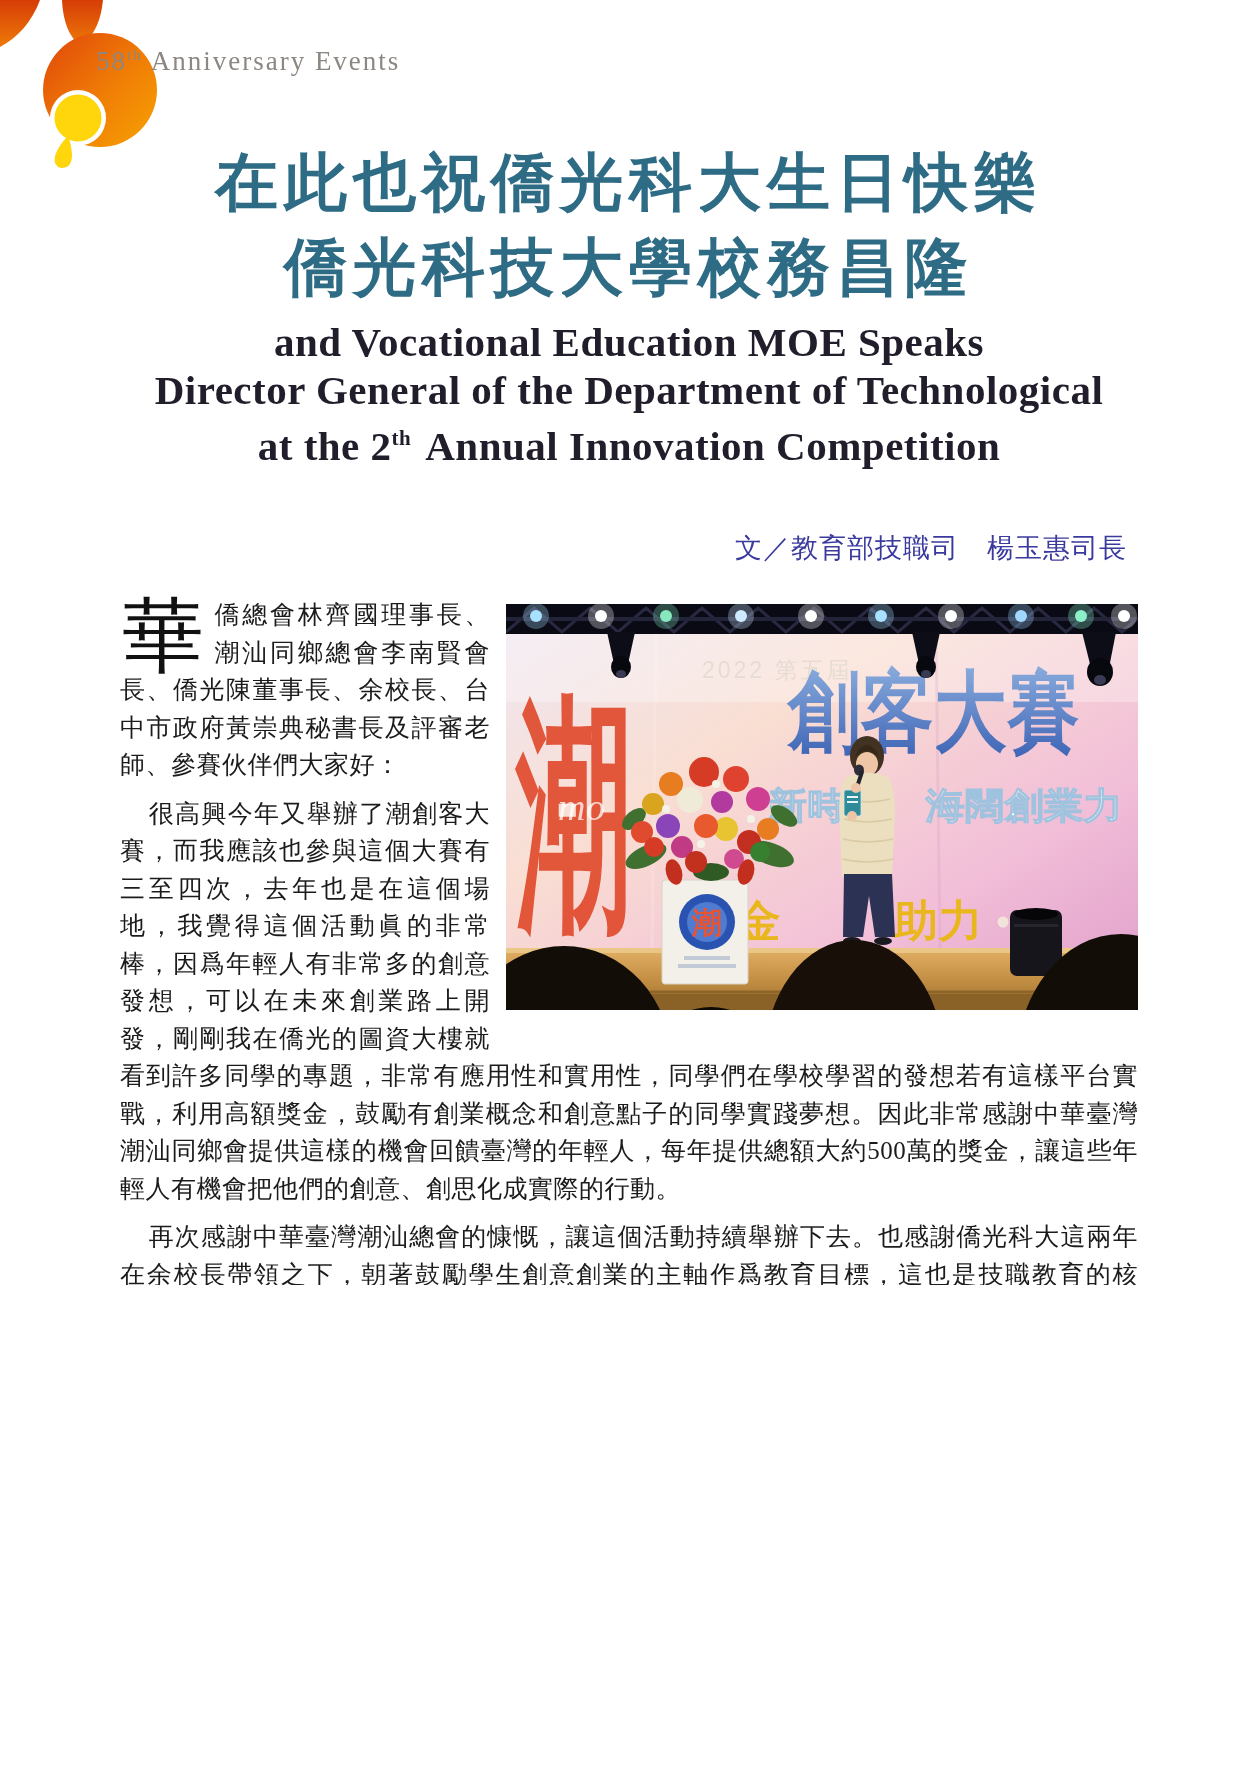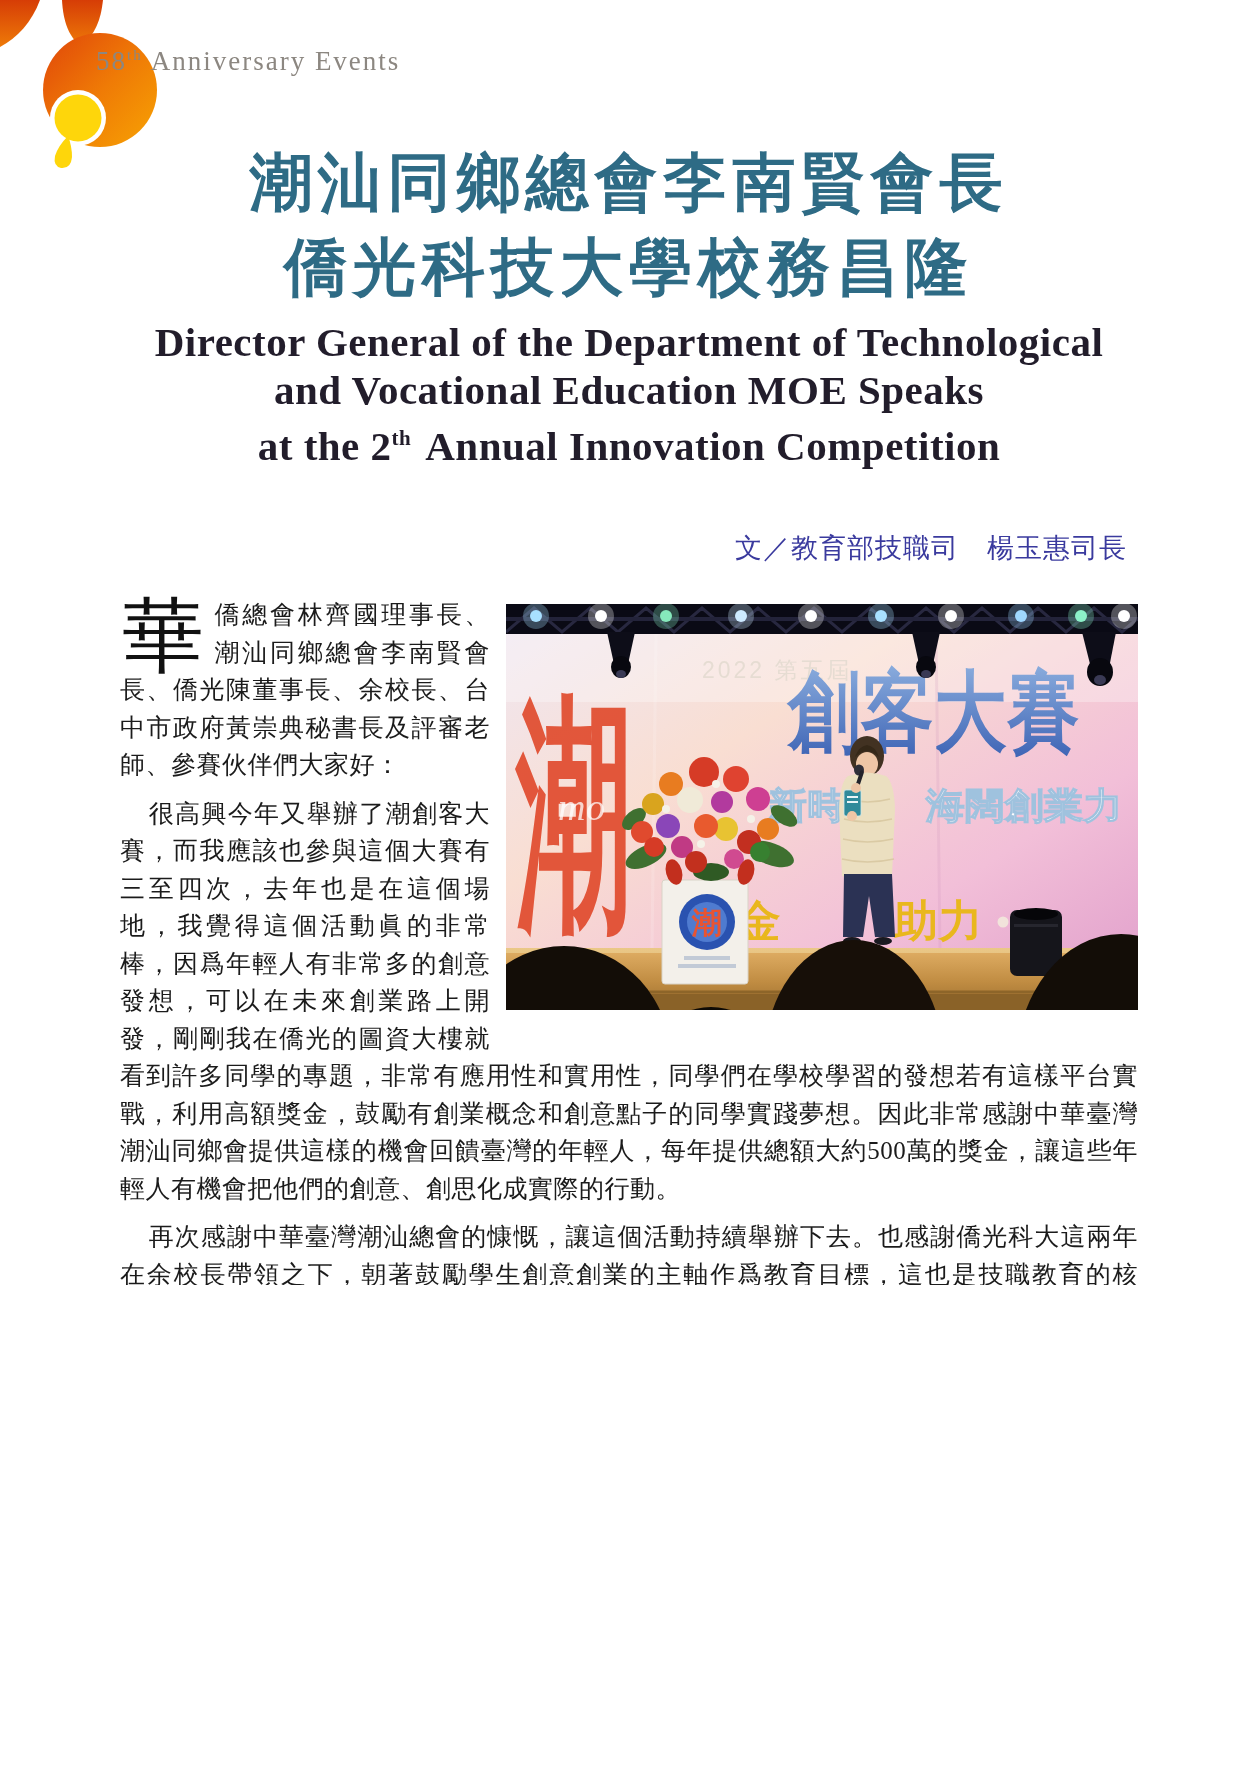--- a/index.html
+++ b/index.html
@@ -87,27 +87,27 @@
     <circle cx="78" cy="118" r="28" fill="#ffffff"></circle>
     <circle cx="78" cy="118" r="23.5" fill="#fed60b"></circle>
     <path d="M68,136 Q58,146 55,156 Q53,166 61,168 Q71,169 72,157 Q72,146 68,136 Z" fill="#fed60b"></path>
   </svg>
 
   <div class="anniversary">
     <span>58</span><sup>th</sup><span class="ann-rest">Anniversary Events</span>
   </div>
 
   <h1 class="main-title">
-    <span class="t-line">潮汕同鄉總會李南賢會長</span>
+    <span class="t-line">在此也祝僑光科大生日快樂</span>
     <span class="t-line">僑光科技大學校務昌隆</span>
   </h1>
 
   <h2 class="subtitle">
+    <span class="s-line">and Vocational Education MOE Speaks</span>
     <span class="s-line">Director General of the Department of Technological</span>
-    <span class="s-line">and Vocational Education MOE Speaks</span>
     <span class="s-line"><span>at the 2</span><sup>th</sup><span class="sp">Annual Innovation Competition</span></span>
   </h2>
 
   <div class="byline">文／教育部技職司　楊玉惠司長</div>
 
   <div class="article">
 
     <figure class="photo-wrap" style="margin-top:8px;">
       <svg width="632" height="406" viewBox="0 0 632 406">
         <defs>

